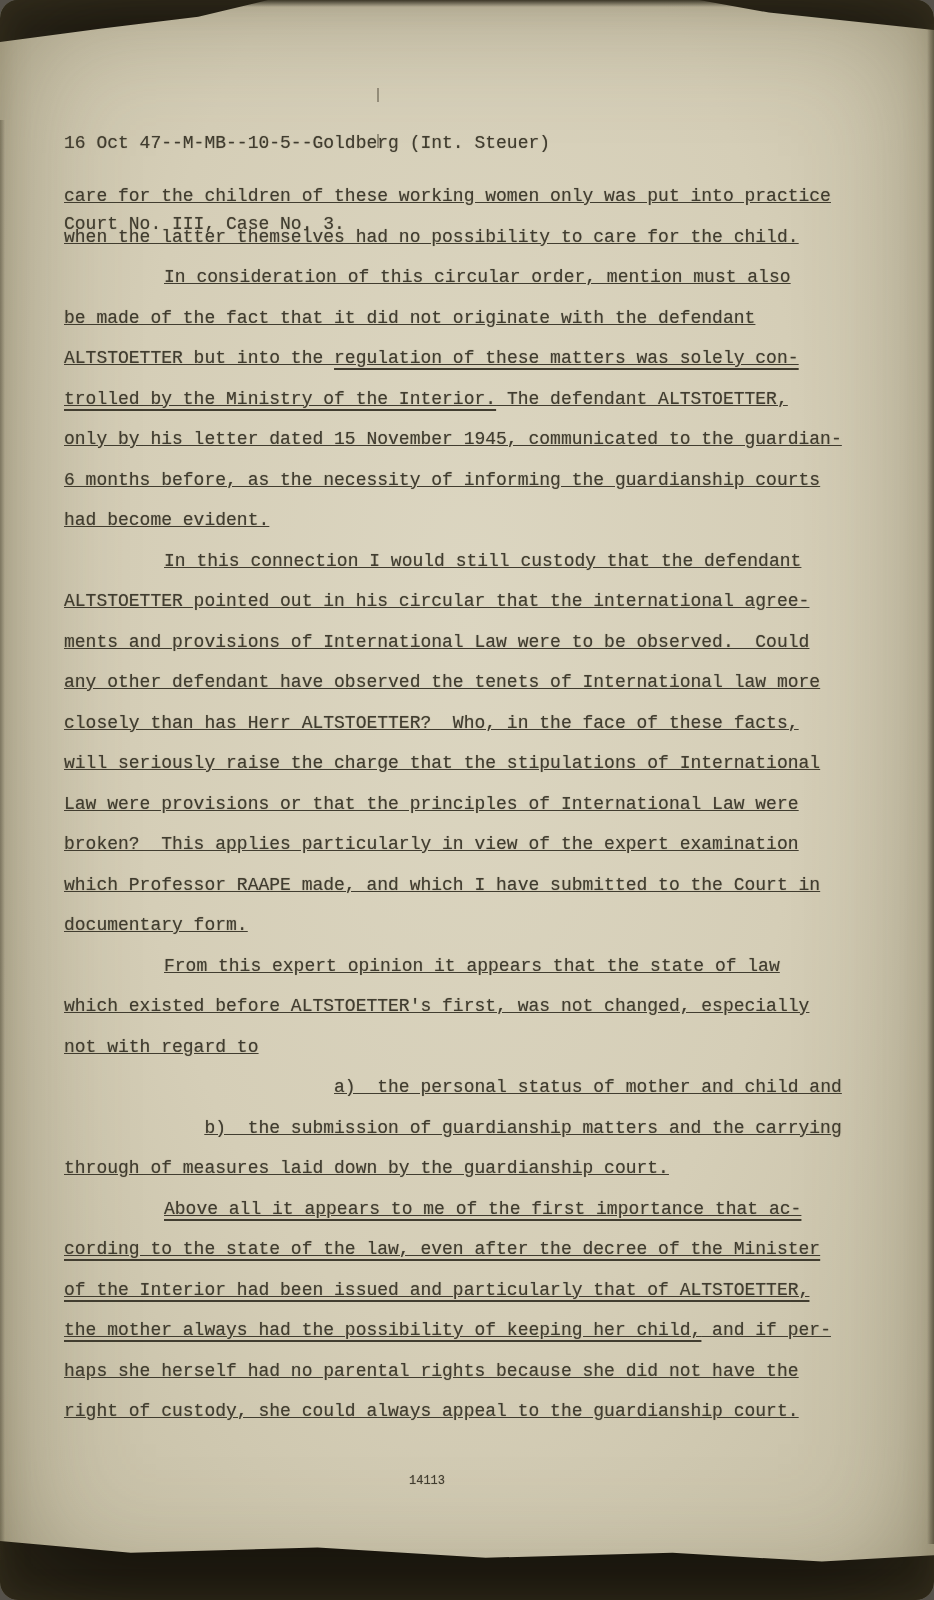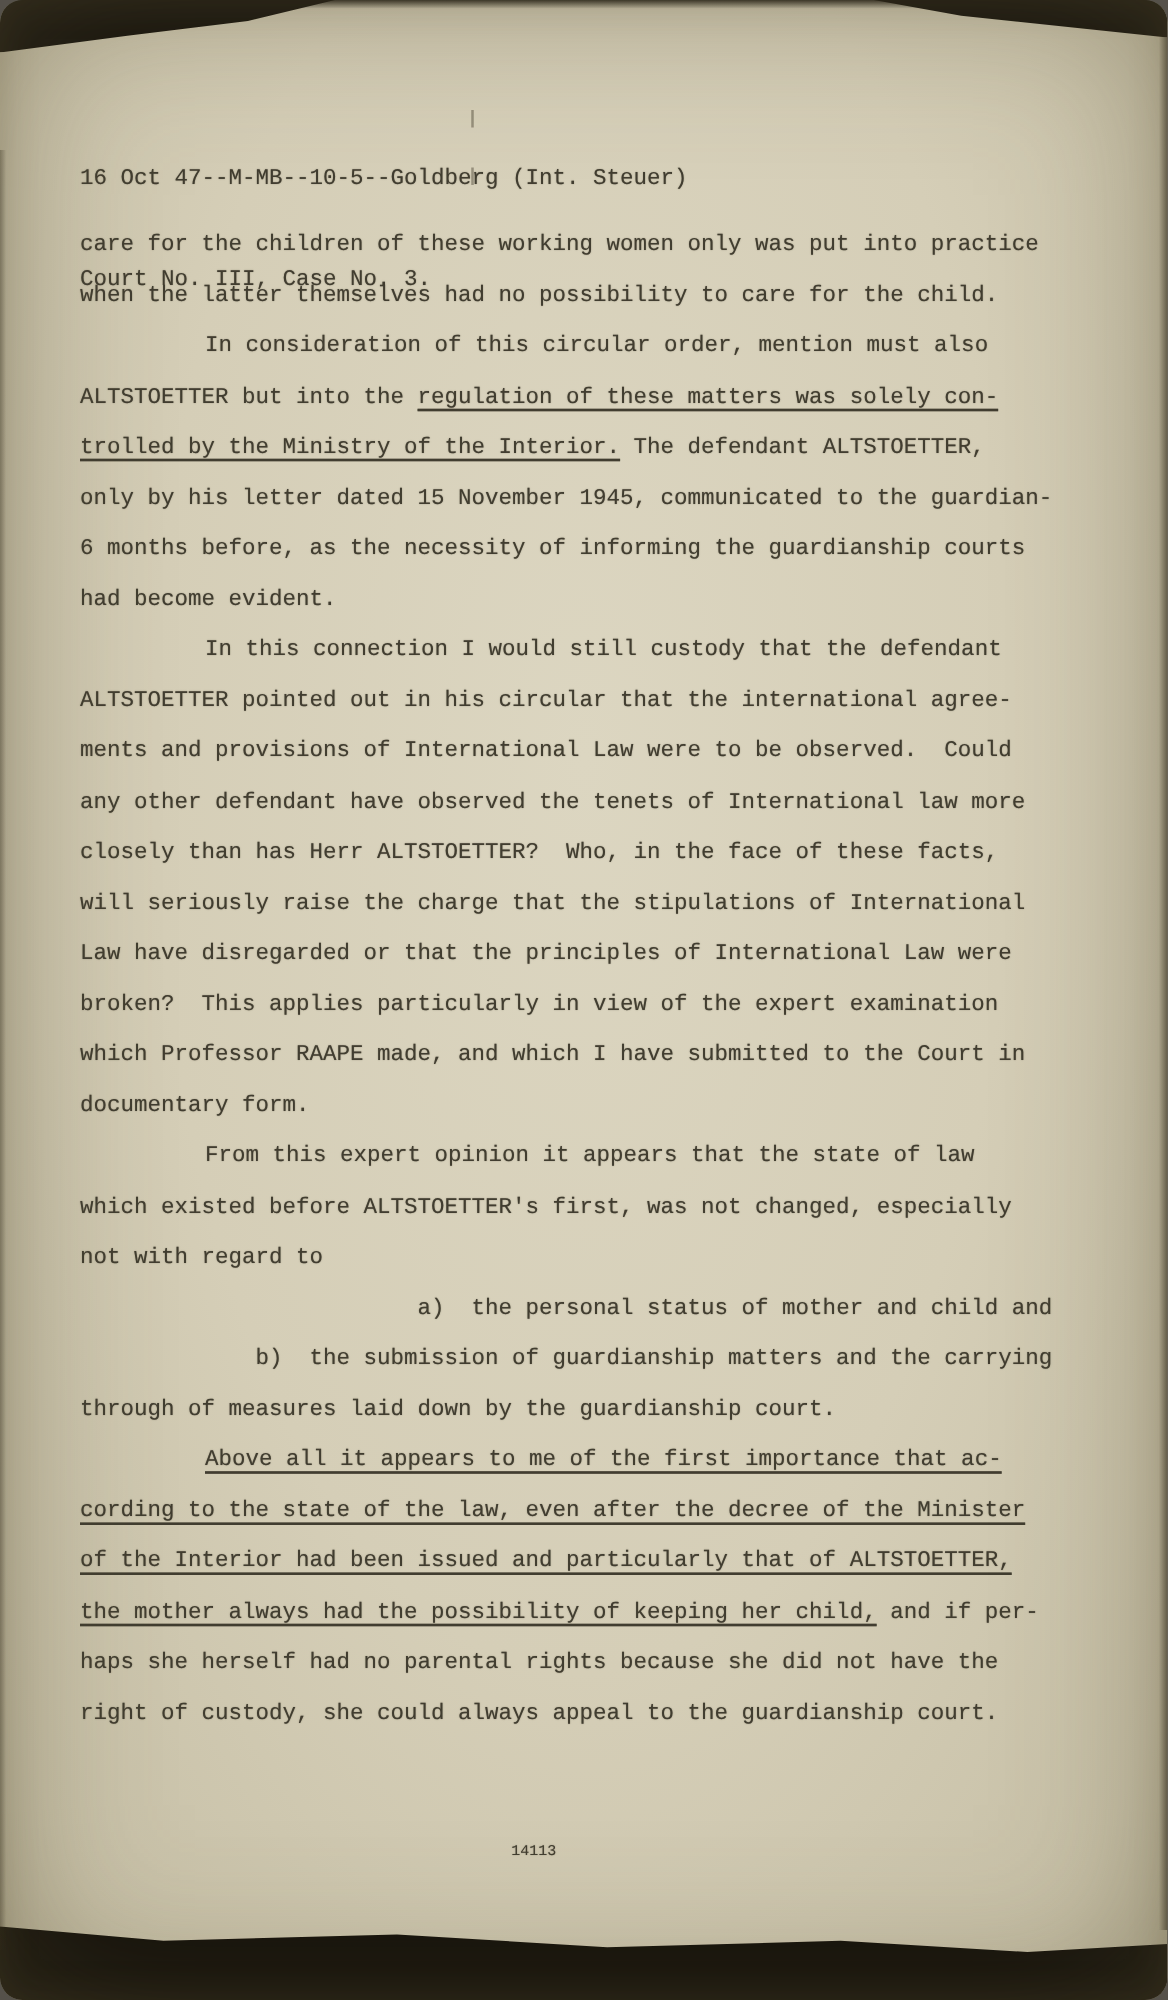--- a/index.html
+++ b/index.html
@@ -36,20 +36,21 @@
     line-height: 27px;
     white-space: pre;
     z-index: 2;
   }
   .body-text {
     position: absolute;
     left: 64px;
     top: 176px;
     font-size: 18px;
     z-index: 2;
+    text-decoration: underline;
   }
   .line {
     height: 40.5px;
     line-height: 40.5px;
     white-space: pre;
   }
   .line.indent-1 { padding-left: 100px; }
   .line.indent-2 { padding-left: 110px; text-align: right; }
   .u {
     text-decoration: underline;
@@ -113,32 +114,33 @@
     <div>Court No. III, Case No. 3.</div>
   </div>
 
   <div class="artifact artifact-1"></div>
   <div class="artifact artifact-2"></div>
 
   <div class="body-text txt">
       <div class="line"><span>care for the children of these working women only was put into practice</span></div>
       <div class="line"><span>when the latter themselves had no possibility to care for the child.</span></div>
       <div class="line indent-1"><span>In consideration of this circular order, mention must also</span></div>
+      <div class="line"><span>be made of the fact that it did not originate with the defendant</span></div>
       <div class="line"><span>ALTSTOETTER but into the </span><span class="u">regulation of these matters was solely con-</span></div>
       <div class="line"><span class="u">trolled by the Ministry of the Interior.</span><span> The defendant ALTSTOETTER,</span></div>
       <div class="line"><span>only by his letter dated 15 November 1945, communicated to the guardian-</span></div>
       <div class="line"><span>6 months before, as the necessity of informing the guardianship courts</span></div>
       <div class="line"><span>had become evident.</span></div>
       <div class="line indent-1"><span>In this connection I would still custody that the defendant</span></div>
       <div class="line"><span>ALTSTOETTER pointed out in his circular that the international agree-</span></div>
       <div class="line"><span>ments and provisions of International Law were to be observed.  Could</span></div>
       <div class="line"><span>any other defendant have observed the tenets of International law more</span></div>
       <div class="line"><span>closely than has Herr ALTSTOETTER?  Who, in the face of these facts,</span></div>
       <div class="line"><span>will seriously raise the charge that the stipulations of International</span></div>
-      <div class="line"><span>Law have disregarded or that the principles of International Law were</span></div>
+      <div class="line"><span>Law were provisions or that the principles of International Law were</span></div>
       <div class="line"><span>broken?  This applies particularly in view of the expert examination</span></div>
       <div class="line"><span>which Professor RAAPE made, and which I have submitted to the Court in</span></div>
       <div class="line"><span>documentary form.</span></div>
       <div class="line indent-1"><span>From this expert opinion it appears that the state of law</span></div>
       <div class="line"><span>which existed before ALTSTOETTER's first, was not changed, especially</span></div>
       <div class="line"><span>not with regard to</span></div>
       <div class="line indent-2"><span>a)  the personal status of mother and child and</span></div>
       <div class="line indent-2"><span>b)  the submission of guardianship matters and the carrying</span></div>
       <div class="line"><span>through of measures laid down by the guardianship court.</span></div>
       <div class="line indent-1"><span class="u">Above all it appears to me of the first importance that ac-</span></div>

